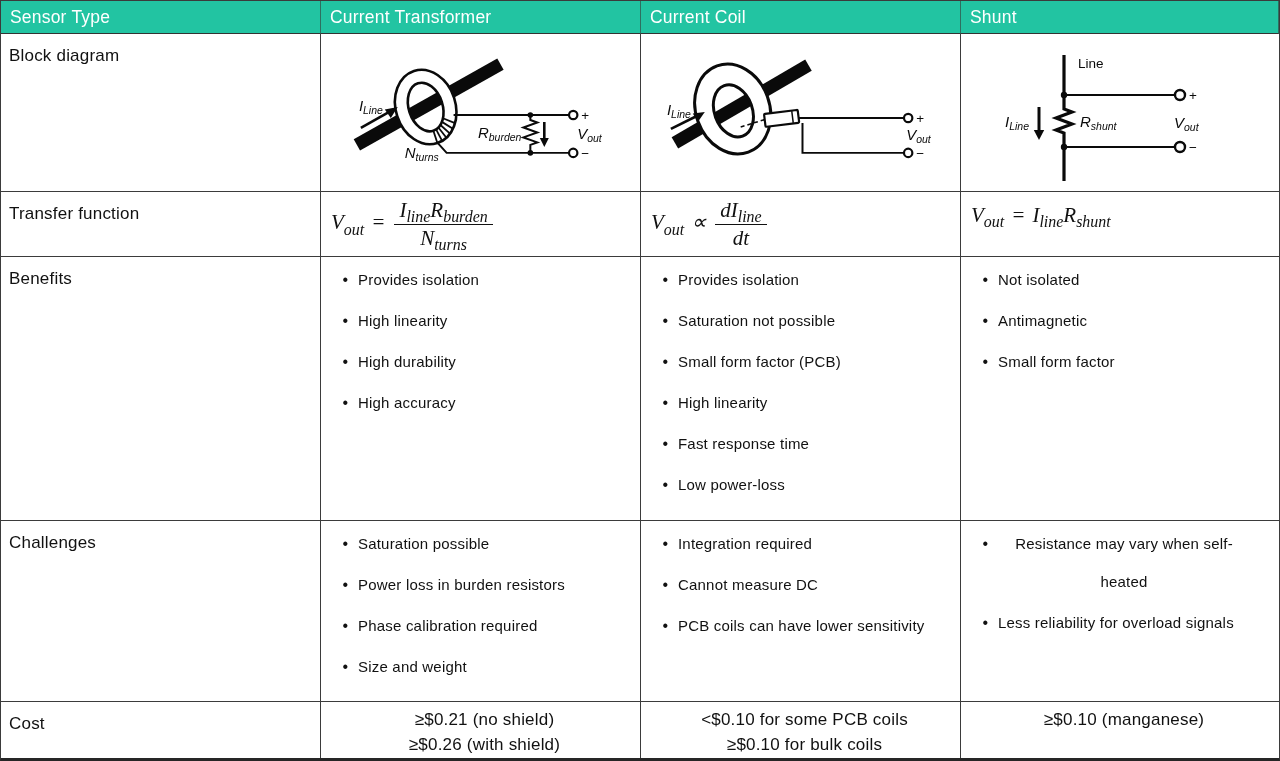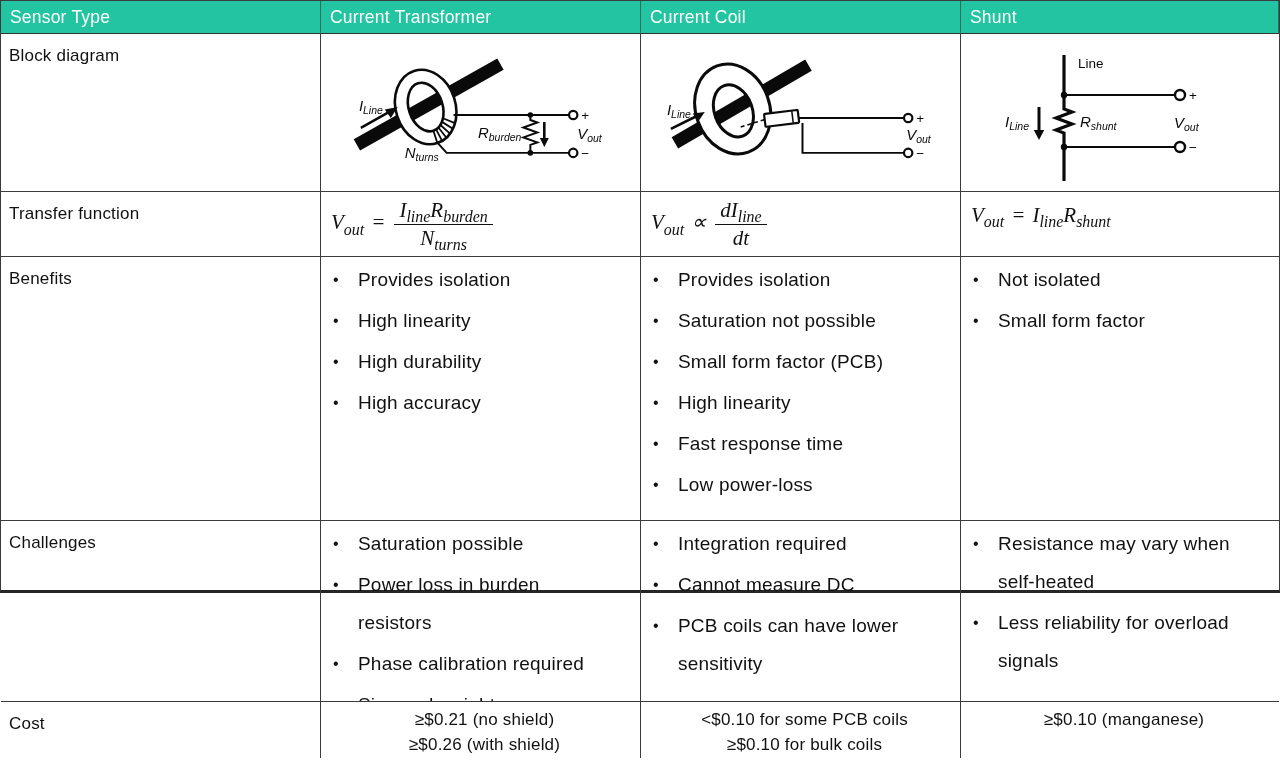--- a/index.html
+++ b/index.html
@@ -1,34 +1,34 @@
 <!DOCTYPE html>
 <html><head>
 <meta charset="utf-8">
 <style>
   html,body{margin:0;padding:0;background:#fff;}
   body{width:1280px;height:761px;overflow:hidden;font-family:"Liberation Sans",sans-serif;color:#111;}
-  .tbl{box-sizing:border-box;width:1280px;height:593px;border:1px solid #3b3b3b;border-bottom:3px solid #262626;
+  .tbl{box-sizing:border-box;width:1280px;height:761px;border:1px solid #3b3b3b;border-bottom:3px solid #262626;
        display:grid;grid-template-columns:320px 320px 320px 318px;grid-template-rows:33px 158px 65px 264px 181px 56px;}
   .cell{box-sizing:border-box;border-right:1px solid #3b3b3b;border-bottom:1px solid #3b3b3b;overflow:hidden;position:relative;}
   .lastcol{border-right:none;}
   .lastrow{border-bottom:none;}
   .hdr{background:#22c4a2;color:#fff;font-size:17.5px;letter-spacing:.2px;display:flex;align-items:center;padding-left:9px;
        border-right:1px solid #2e6f60;border-bottom:1px solid #333;}
   .rowlabel{font-size:17px;letter-spacing:.2px;padding:11px 8px 0 8px;line-height:21px;}
   .diag{display:flex;align-items:center;justify-content:center;}
   .formula{font-family:"Liberation Serif",serif;font-size:21px;display:flex;align-items:center;padding-left:10px;font-style:italic;}
   .formula.toppad{align-items:flex-start;padding-top:11px;}
   .formula sub{font-size:0.76em;line-height:0;}
   .rel{margin:0 7px;}
   .frac{display:inline-block;text-align:center;vertical-align:middle;margin:0 2px;}
   .fr-num{display:block;border-bottom:1.6px solid #111;padding:0 5px 1px 5px;}
   .fr-den{display:block;padding-top:1px;}
   ul.bullets{margin:0;padding:4px 0 0 0;list-style:none;}
-  ul.bullets li{display:flex;margin-bottom:3px;line-height:38px;font-size:19px;letter-spacing:.2px;}
+  ul.bullets li{display:flex;margin-bottom:3px;line-height:38px;font-size:15px;letter-spacing:.2px;text-align:center;}
   ul.bullets li::before{content:"\2022";flex:0 0 25px;padding-left:12px;box-sizing:content-box;font-size:16px;}
   ul.bullets .bt{max-width:252px;}
   .cost{padding:5px 0 0 8px;font-size:17px;line-height:25px;letter-spacing:.2px;text-align:center;}
   .sym{font-family:"Liberation Sans",sans-serif;font-style:italic;font-size:15px;fill:#0a0a0a;}
   .ssub{font-size:10.5px;}
   .plain{font-family:"Liberation Sans",sans-serif;font-style:normal;font-size:13.5px;fill:#0a0a0a;}
 </style>
 </head>
 <body>
 
@@ -206,20 +206,23 @@
         </li>
     </ul>
   </div>
 
   <div class="cell lastcol">
     <ul class="bullets">
       <li>
           <span class="bt">Not isolated</span>
         </li>
       <li>
+          <span class="bt">Antimagnetic</span>
+        </li>
+      <li>
           <span class="bt">Small form factor</span>
         </li>
     </ul>
   </div>
 
   <div class="cell rowlabel"><span>Challenges</span></div>
 
   <div class="cell">
     <ul class="bullets">
       <li>

